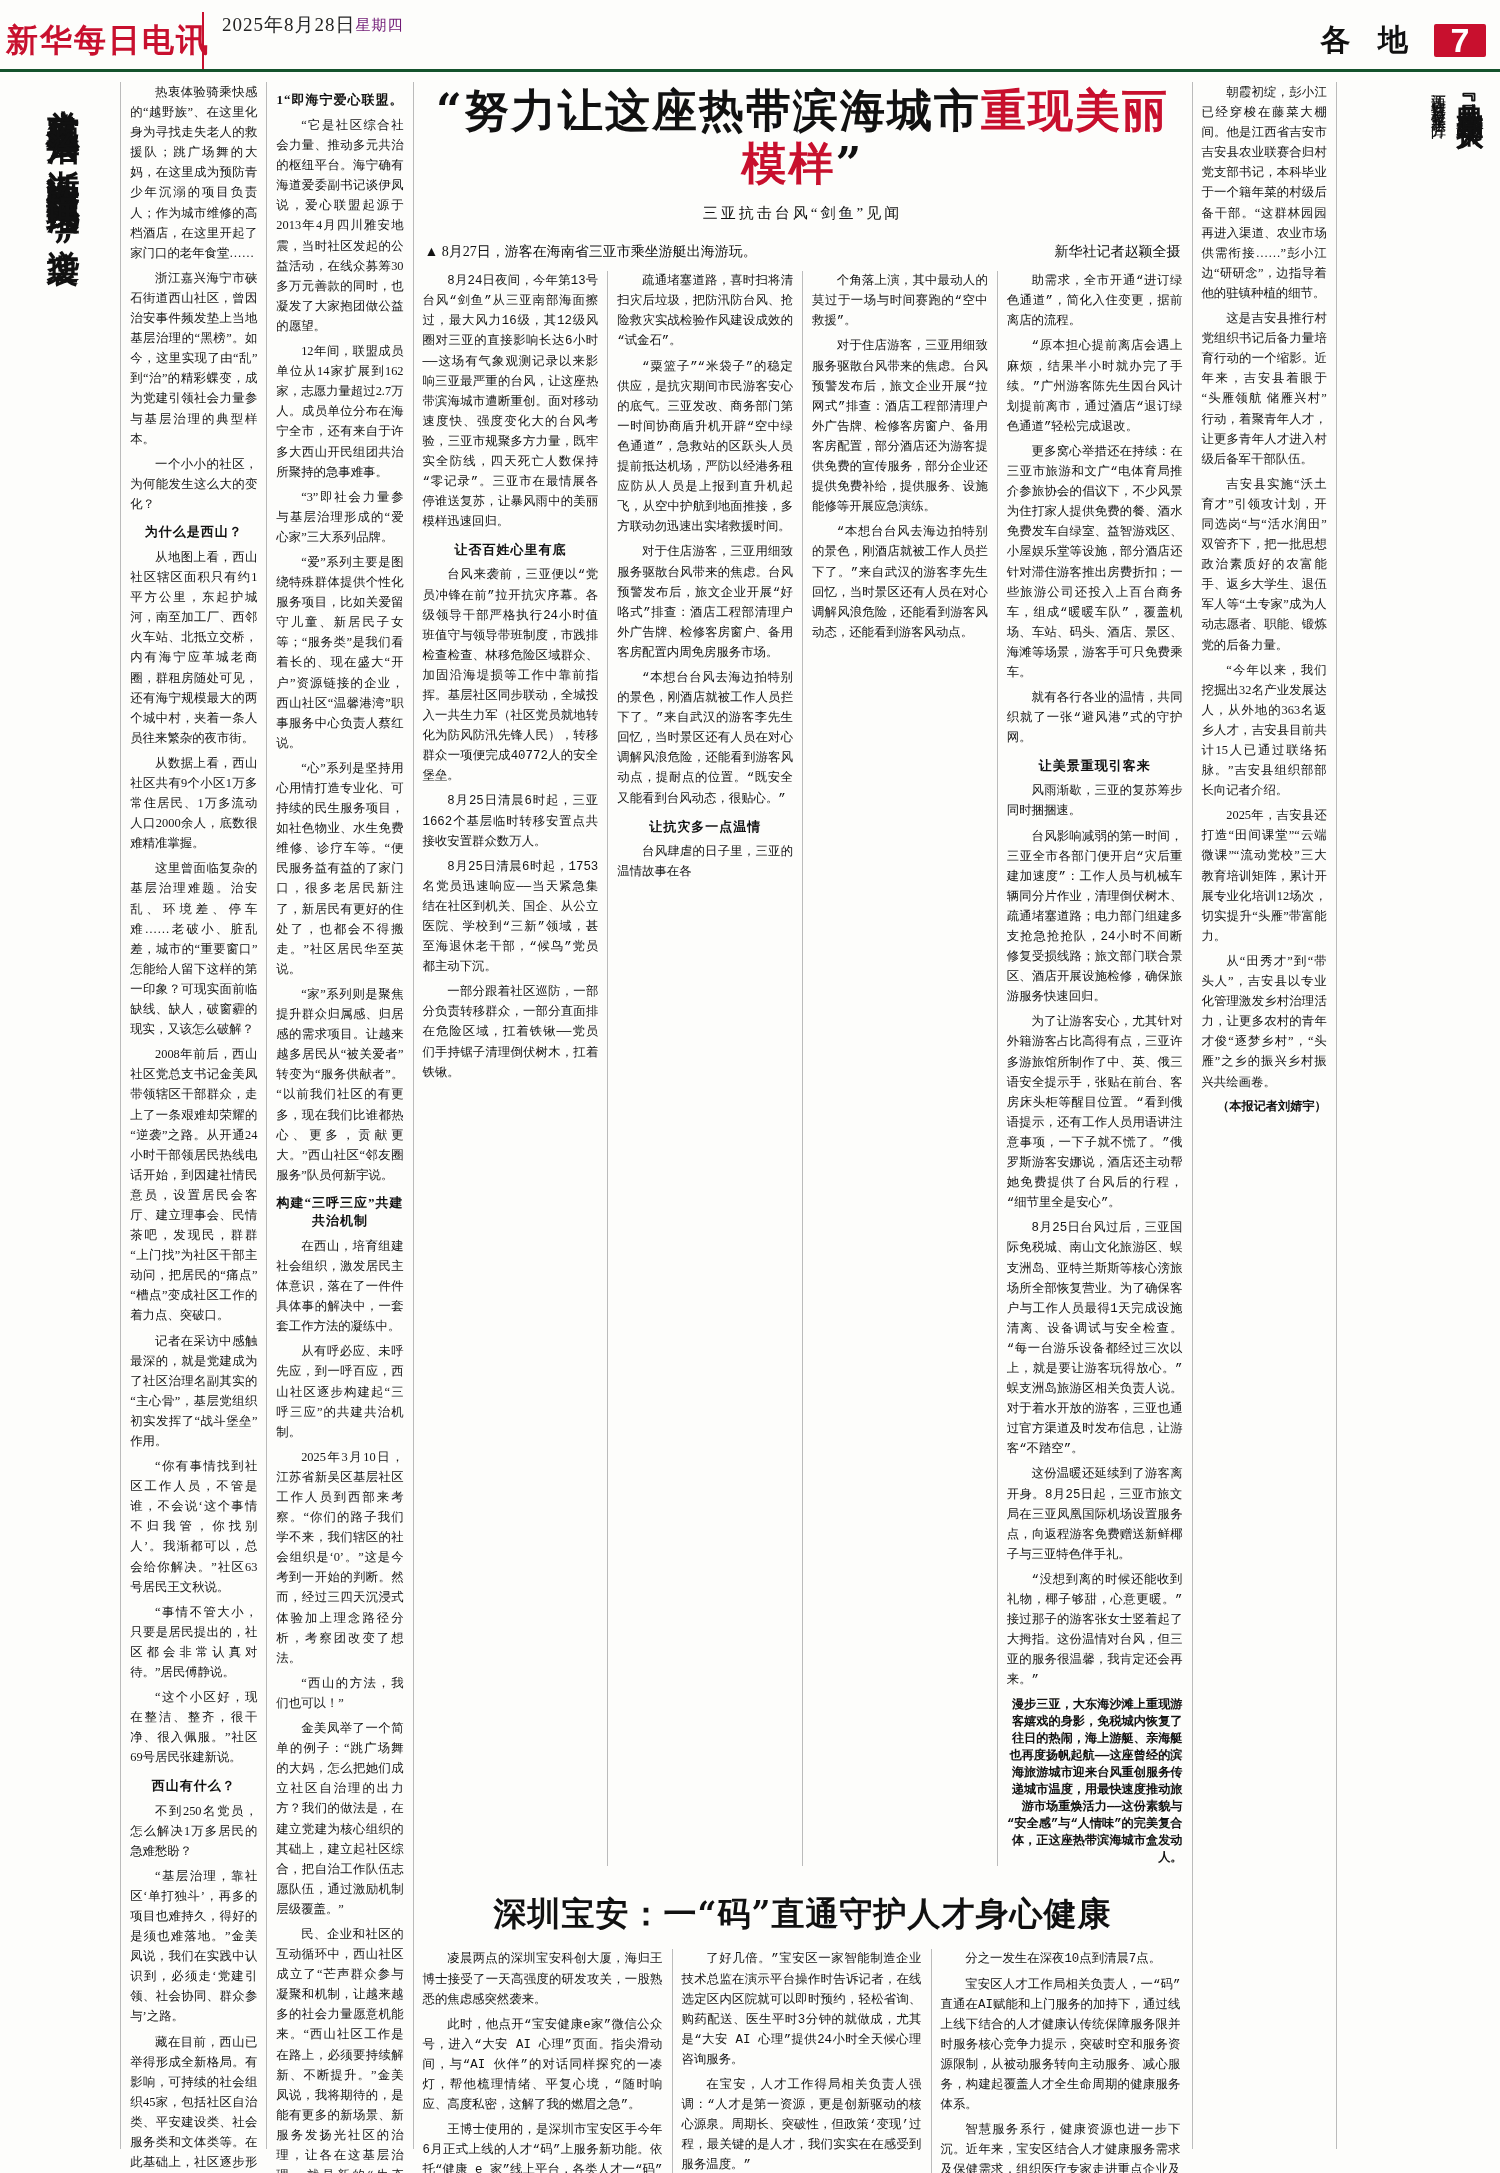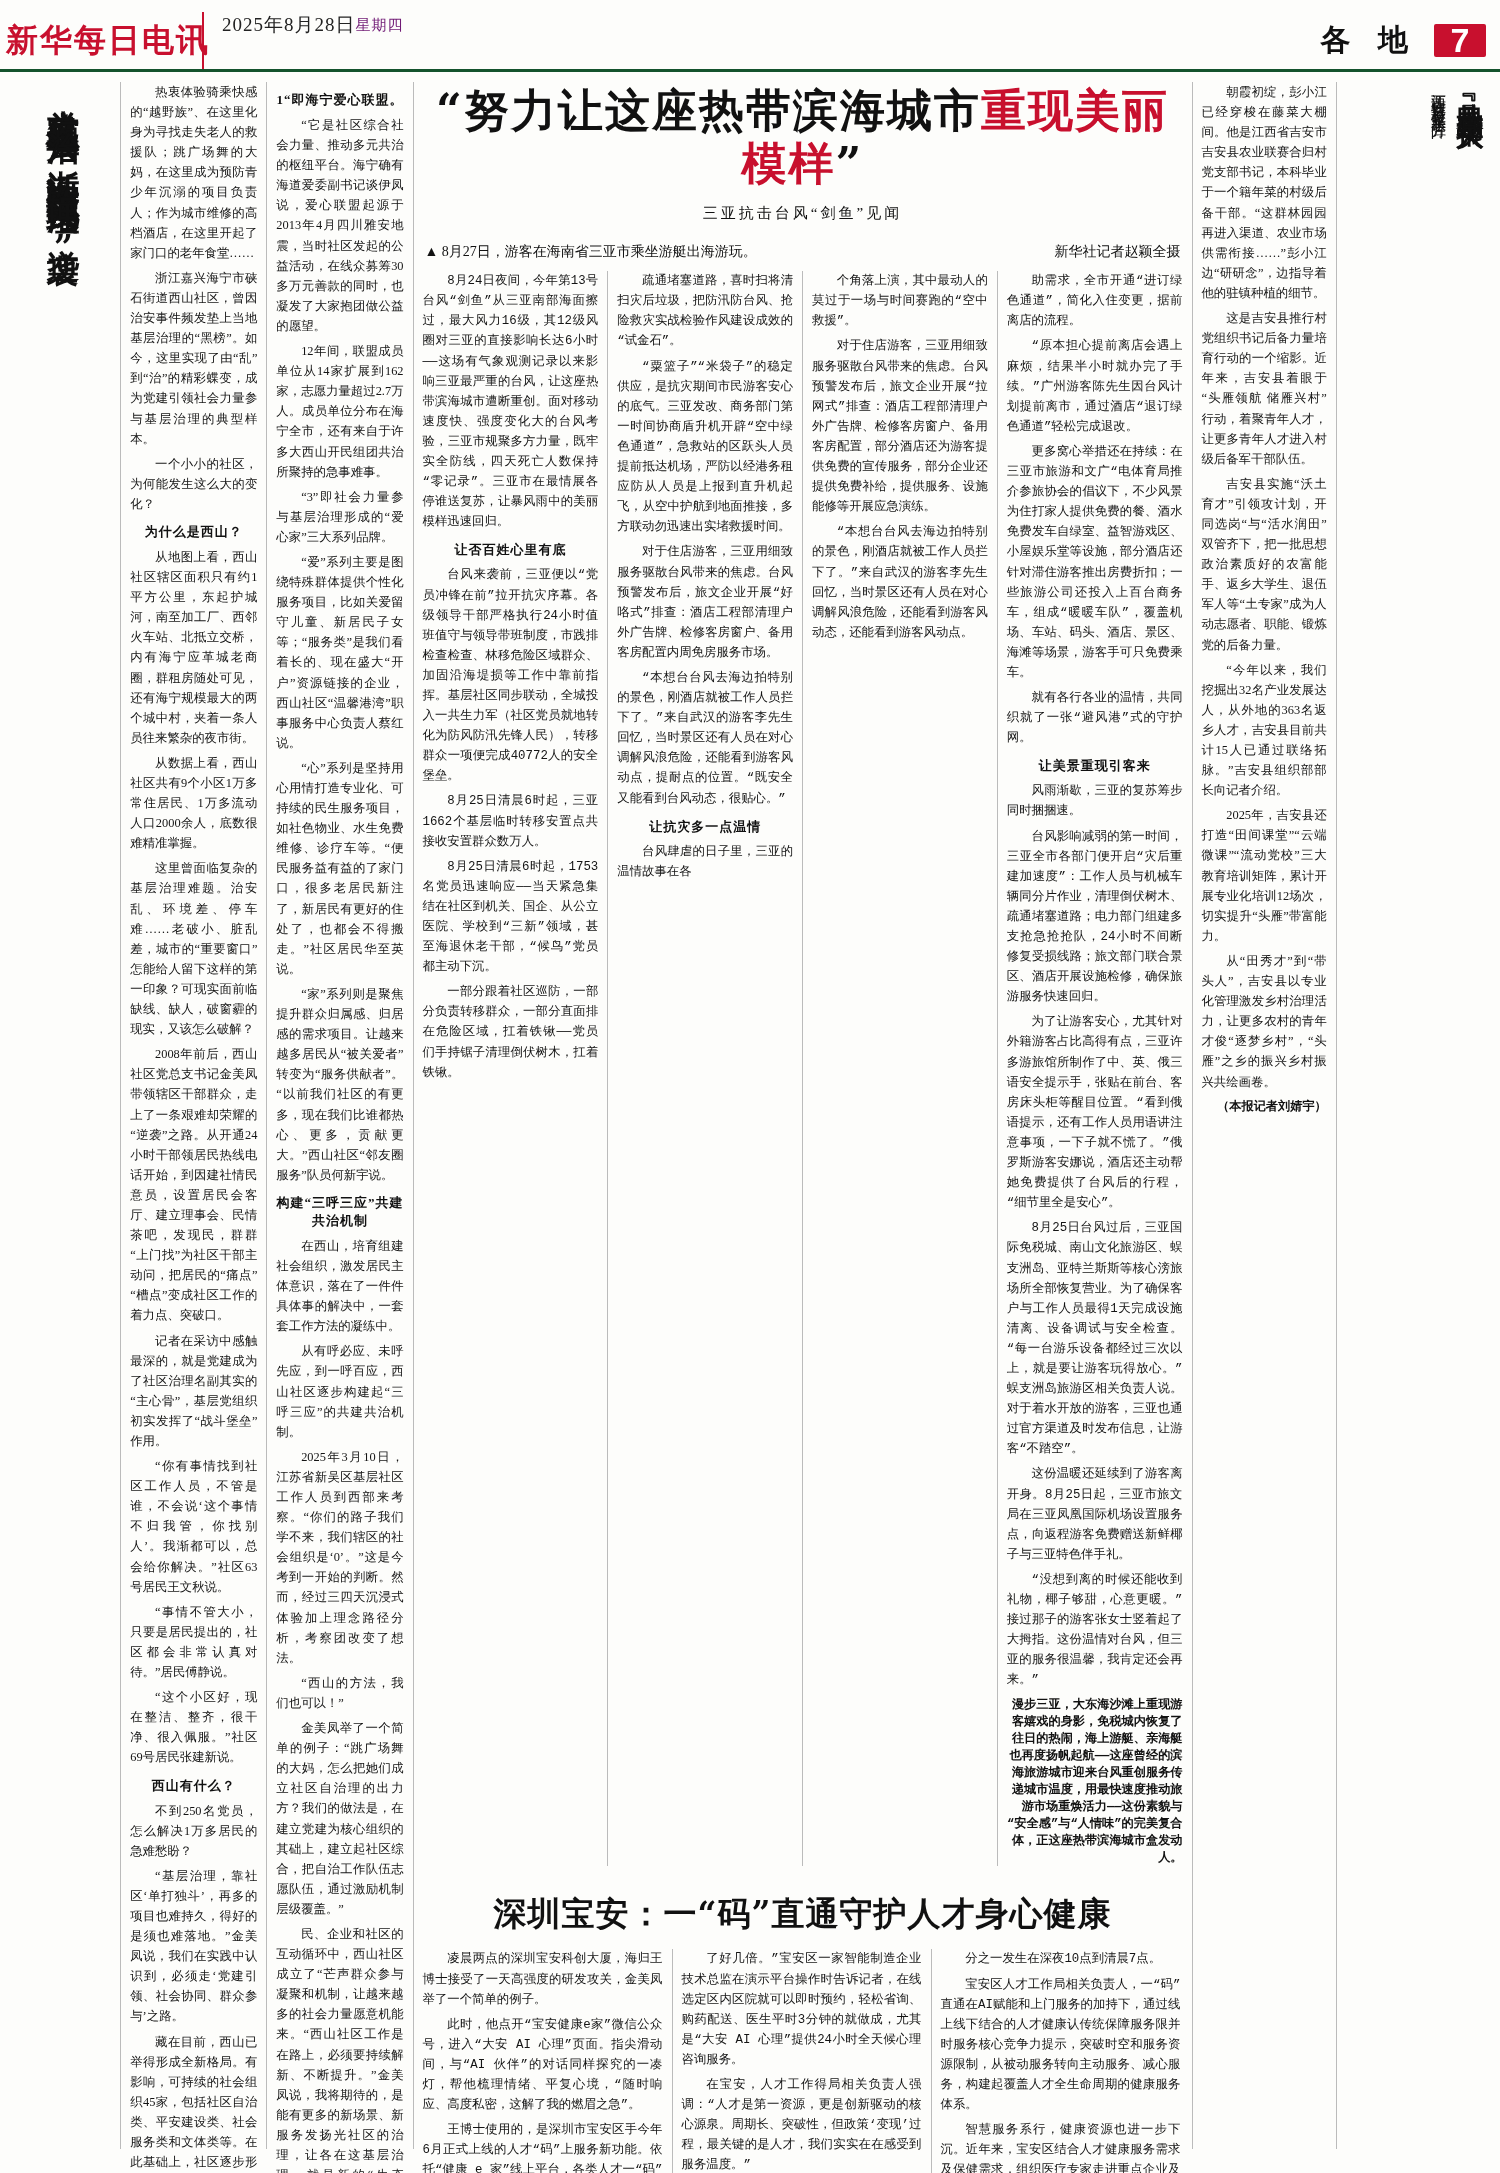--- a/index.html
+++ b/index.html
@@ -231,21 +231,21 @@
           <div class="byline">漫步三亚，大东海沙滩上重现游客嬉戏的身影，免税城内恢复了往日的热闹，海上游艇、亲海艇也再度扬帆起航——这座曾经的滨海旅游城市迎来台风重创服务传递城市温度，用最快速度推动旅游市场重焕活力——这份素貌与“安全感”与“人情味”的完美复合体，正这座热带滨海城市盒发动人。</div>
         </div>
       </div>
 
       <div class="hr-thick"></div>
 
       <div>
         <div class="art-title">深圳宝安：一“码”直通守护人才身心健康</div>
         <div class="three">
           <div class="c" style="width:240px">
-            <p class="p">凌晨两点的深圳宝安科创大厦，海归王博士接受了一天高强度的研发攻关，金美凤举了一个简单的例子。</p>
+            <p class="p">凌晨两点的深圳宝安科创大厦，海归王博士接受了一天高强度的研发攻关，一股熟悉的焦虑感突然袭来。</p>
             <p class="p">此时，他点开“宝安健康e家”微信公众号，进入“大安 AI 心理”页面。指尖滑动间，与“AI 伙伴”的对话同样探究的一凑灯，帮他梳理情绪、平复心境，“随时响应、高度私密，这解了我的燃眉之急”。</p>
             <p class="p">王博士使用的，是深圳市宝安区手今年6月正式上线的人才“码”上服务新功能。依托“健康 e 家”线上平台，各类人才一“码”在手，即可关健“解畅健康保险、健康体检、AI 心理咨询、诊疗购药、健康宣教五大核心健康服务。</p>
 
           </div>
           <div class="vr"></div>
           <div class="c" style="width:240px">
             <p class="p">了好几倍。”宝安区一家智能制造企业技术总监在演示平台操作时告诉记者，在线选定区内区院就可以即时预约，轻松省询、购药配送、医生平时3分钟的就做成，尤其是“大安 AI 心理”提供24小时全天候心理咨询服务。</p>
             <p class="p">在宝安，人才工作得局相关负责人强调：“人才是第一资源，更是创新驱动的核心源泉。周期长、突破性，但政策‘变现’过程，最关键的是人才，我们实实在在感受到服务温度。”</p>
 
             <p class="p"></p>

